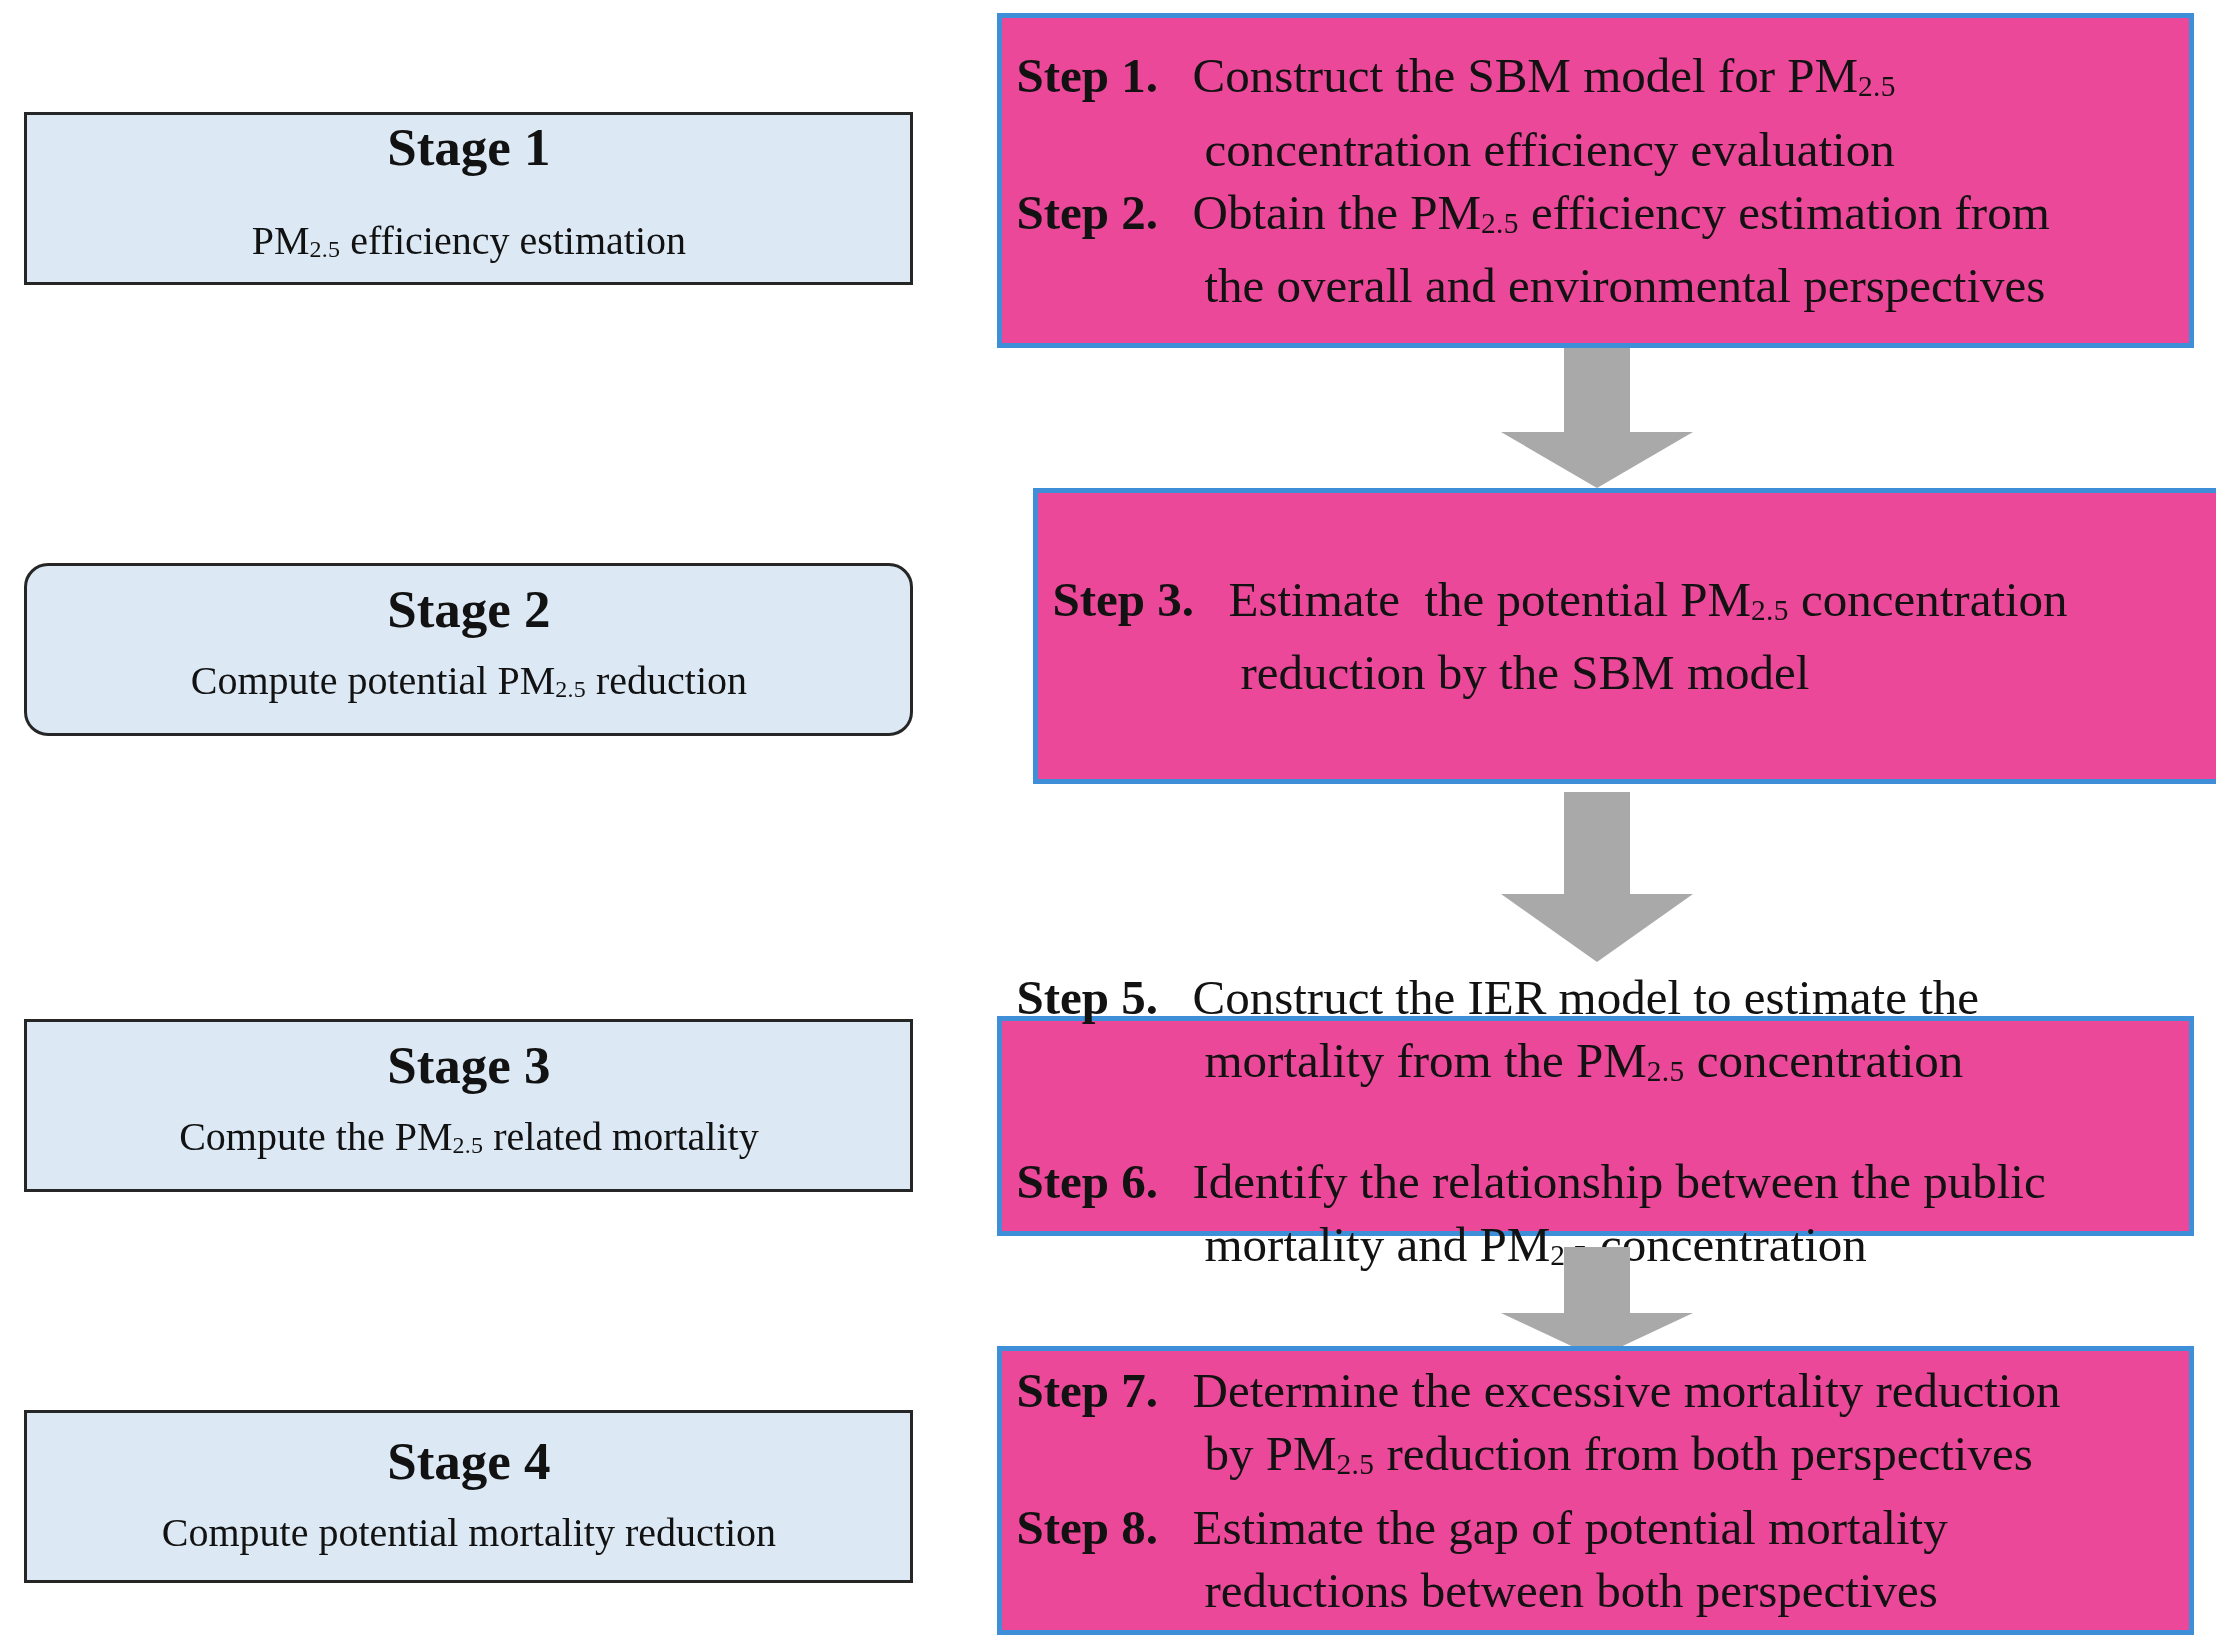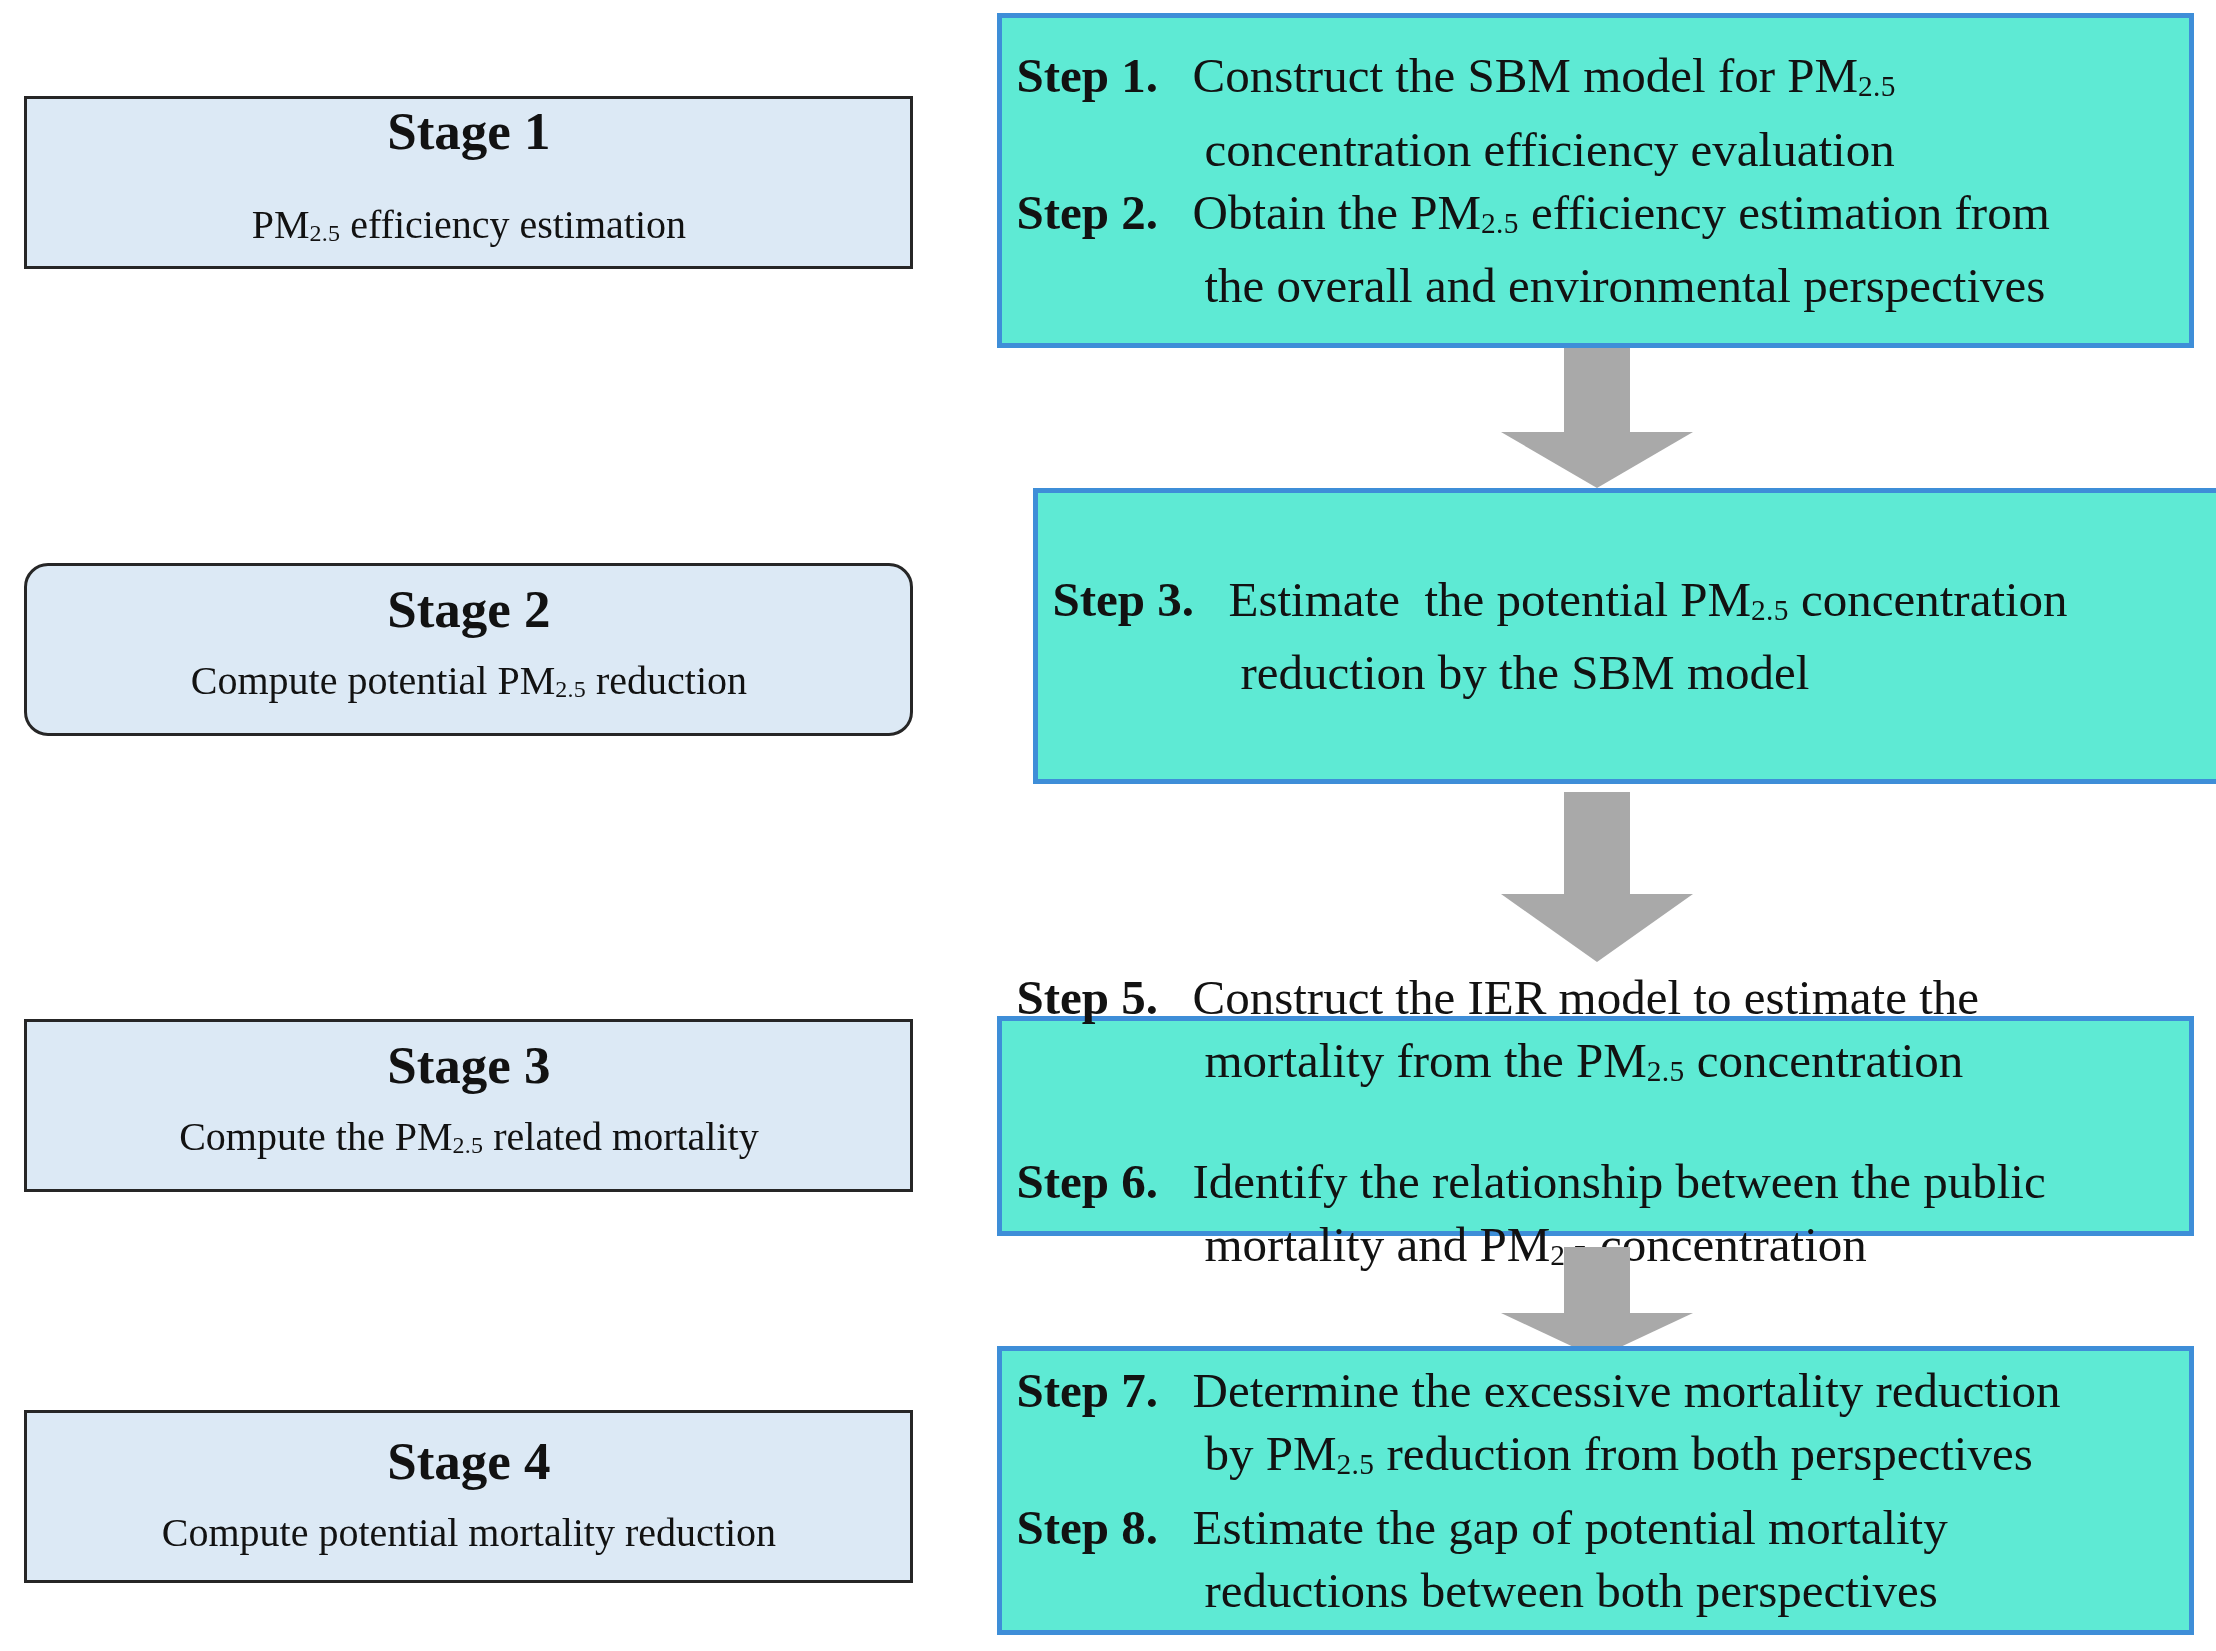--- a/index.html
+++ b/index.html
@@ -28,42 +28,42 @@
     width: 889px;
     height: 173px;
     background: var(--stage-fill);
     border: 3.3px solid var(--stage-border);
     display: flex;
     flex-direction: column;
     justify-content: center;
     align-items: center;
     text-align: center;
   }
-  .stage-1 { top: 96px; gap: 22px; }
+  .stage-1 { top: 112px; gap: 22px; }
   .stage-2 { top: 563px; border-radius: 24px; }
   .stage-3 { top: 1019px; }
   .stage-4 { top: 1410px; }
   .stage-title {
     font-size: 53px;
     font-weight: bold;
     line-height: 71px;
     white-space: pre;
   }
   .stage-desc {
     font-size: 40px;
     line-height: 71px;
     white-space: pre;
   }
 
   
   .sbox {
     position: absolute;
     left: 997px;
     width: 1197px;
-    background: #5eead4;
+    background: #ec4899;
     border: 5.3px solid var(--step-border);
     display: flex;
     flex-direction: column;
     justify-content: center;
     padding: 0 14.5px;
   }
   .sbox-1 { top: 13px;   height: 335px; }
   .sbox-2 { top: 488px;  height: 296px; margin-left: 36px; }
   .sbox-3 { top: 1016px; height: 220px; gap: 47px; }
   .sbox-4 { top: 1346px; height: 289px; }

